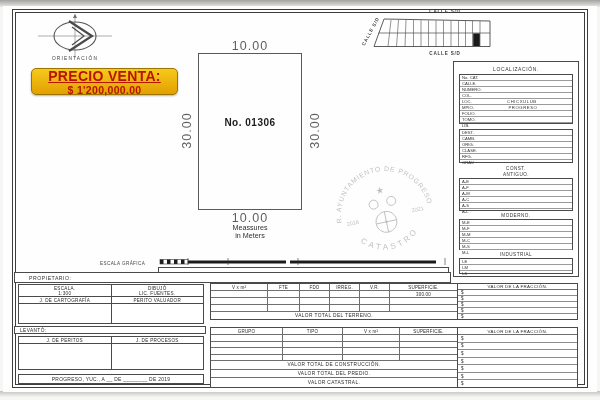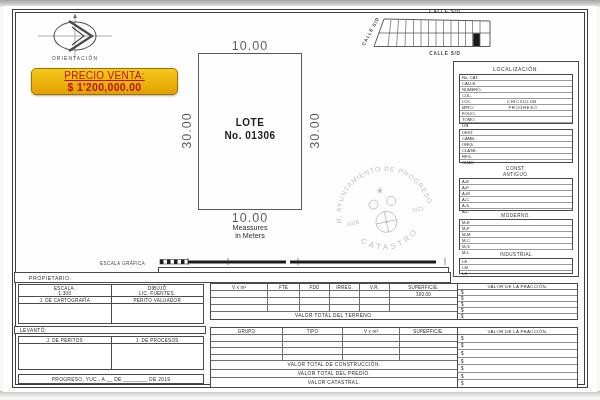--- a/index.html
+++ b/index.html
@@ -11,21 +11,21 @@
   .sheet{left:3px;top:6px;width:594px;height:386px;background:#fefefe}
   .scan-top{left:0;top:0;width:600px;height:7px;background:linear-gradient(#a3a3a1,#e9e9e7)}
   .scan-bottom{left:0;top:391px;width:600px;height:6px;background:linear-gradient(#c2c2c0,#f4f4f2)}
   .frame{border:1px solid #3d3d3d;background:transparent}
   
   .orient-label{font-size:4.8px;letter-spacing:1.2px;color:#3f3f3f}
   
   .banner{left:31px;top:68px;width:147px;height:27px;border:1px solid #9c7400;border-radius:5px;
     background:linear-gradient(#f6c91c,#e2a000);box-shadow:0 1px 2px rgba(0,0,0,.3);
     display:flex;flex-direction:column;justify-content:center;align-items:center}
-  .banner .l1{font-size:10px;font-weight:400;text-decoration:underline;color:#b81400;letter-spacing:.3px}
+  .banner .l1{font-size:14px;font-weight:700;text-decoration:underline;color:#b81400;letter-spacing:.3px}
   .banner .l2{font-size:10.5px;font-weight:800;color:#b81400;letter-spacing:.3px}
   
   .lot-outline{left:198px;top:53px;width:104px;height:157px;border:1px solid #5a5a5a;background:transparent}
   .dim{font-size:12.5px;color:#5f5f5f;letter-spacing:1px}
   .r90{transform:rotate(-90deg)}
   .lot-title{font-size:10px;font-weight:bold;color:#1c1c1c;letter-spacing:.5px;line-height:1.25}
   .units{font-size:7.2px;color:#2e2e2e;line-height:1.15}
   
   .scale-label{font-size:4.6px;letter-spacing:.4px;color:#444}
   .scale-band{left:158px;top:267px;width:291px;height:6px}
@@ -109,21 +109,20 @@
     <text x="95" y="53" text-anchor="middle" font-size="4.6" font-weight="bold" letter-spacing="0.8" fill="#3c3c3c">CALLE S/D</text>
     <text x="22" y="30" text-anchor="middle" font-size="4.6" font-weight="bold" letter-spacing="0.8" fill="#3c3c3c" transform="rotate(-62 22 30)">CALLE S/D</text>
   </svg>
 
   <div class="abs lot-outline"></div>
   <div class="abs c dim" style="left:198px;top:39px;width:104px">10.00</div>
   <div class="abs c dim" style="left:198px;top:211px;width:104px">10.00</div>
   <div class="abs c dim r90" style="left:162px;top:124px;width:48px;height:13px">30.00</div>
   <div class="abs c dim r90" style="left:290px;top:124px;width:48px;height:13px">30.00</div>
   <div class="abs c lot-title" style="left:198px;top:117px;width:104px">
-    <div>LOTE</div>
     <div>No. 01306</div>
   </div>
   <div class="abs c units" style="left:198px;top:224px;width:104px">
     <div>Meassures</div>
     <div>in Meters</div>
   </div>
 
   <svg class="abs" style="left:326px;top:156px;opacity:.55" width="118" height="118" viewBox="0 0 118 118">
     <g transform="rotate(-12 59 59)" fill="#8e8e8e" stroke="none">
       <defs>

